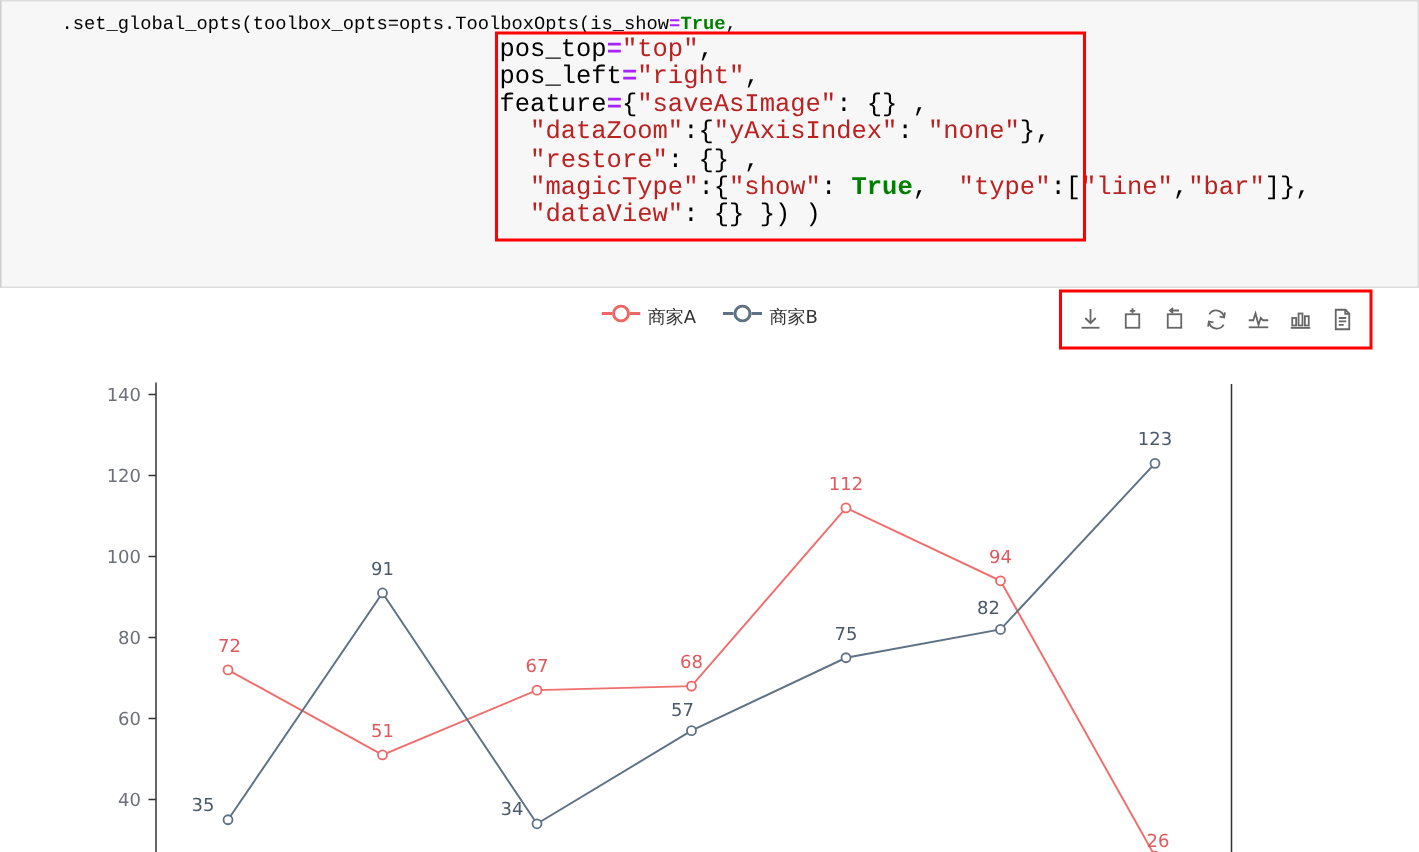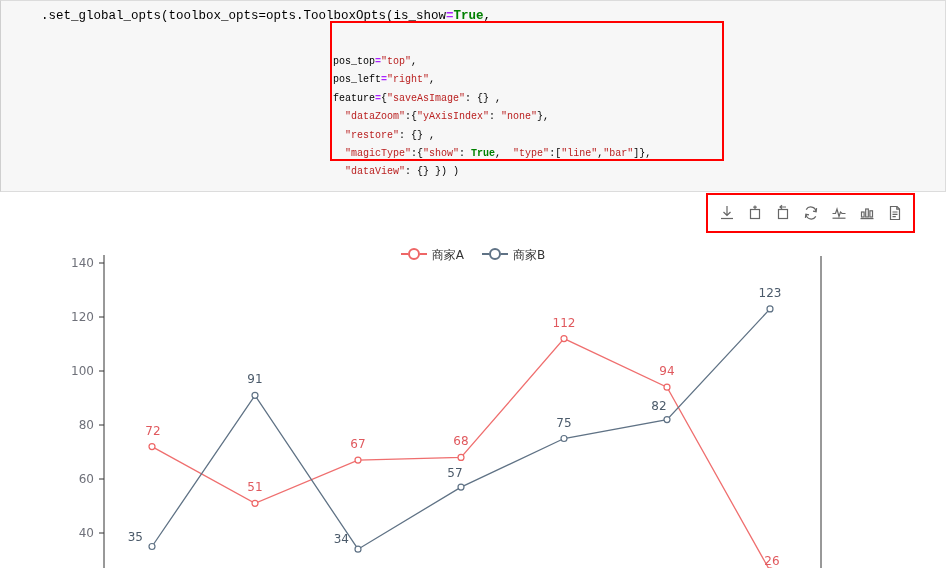--- a/index.html
+++ b/index.html
@@ -27,25 +27,24 @@
     font-family: "Liberation Mono", "DejaVu Sans Mono", monospace;
     font-size: 12.5px;
     line-height: 18.4px;
     color: #000000;
     white-space: pre;
   }
   .code-text-2 {
     position: absolute;
     left: 332px; top: 24px;
     font-family: "Liberation Mono", "DejaVu Sans Mono", monospace;
-    font-size: 10px;
+    font-size: 17px;
     line-height: 18.4px;
     color: #000000;
     white-space: pre;
-    margin-top: 28px;
   }
   .code-text-3 {
     position: absolute;
     left: 10px; top: 152px;
     font-family: "Liberation Mono", "DejaVu Sans Mono", monospace;
     font-size: 12.5px;
     line-height: 18.4px;
     color: #000000;
     white-space: pre;
   }
@@ -72,21 +71,20 @@
     background: #ffffff;
   }
   .legend {
     position: absolute;
     left: 0; top: 10px;
     width: 946px;
     display: flex;
     justify-content: center;
     align-items: center;
     gap: 18px;
-    margin-top: 44px;
   }
   .legend-item { display: flex; align-items: center; gap: 5px; }
   .legend-mark { display: block; }
   .legend-label {
     font-size: 12px;
     color: #333333;
     font-family: "DejaVu Sans", sans-serif;
     line-height: 1;
   }
 

